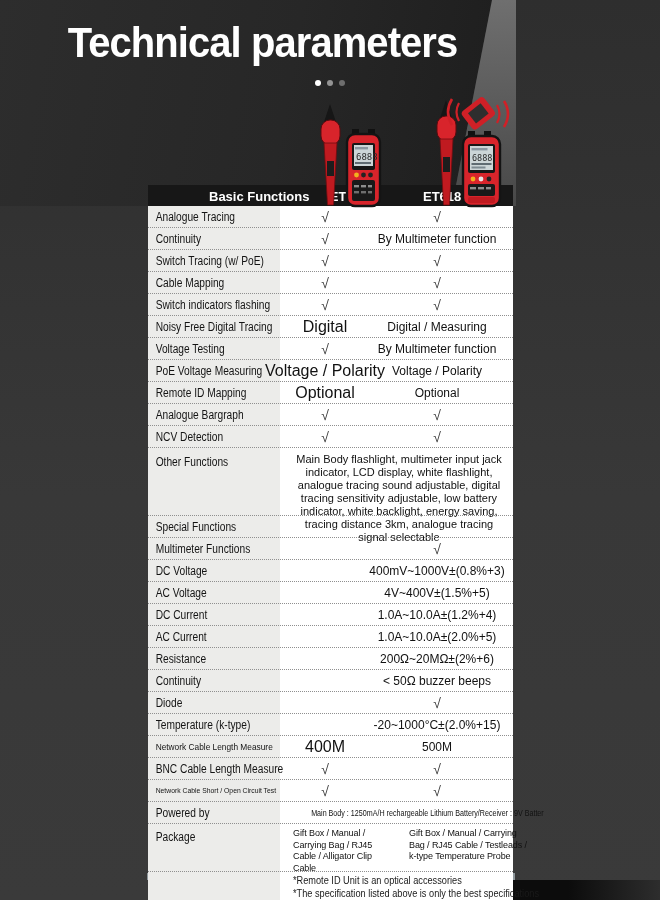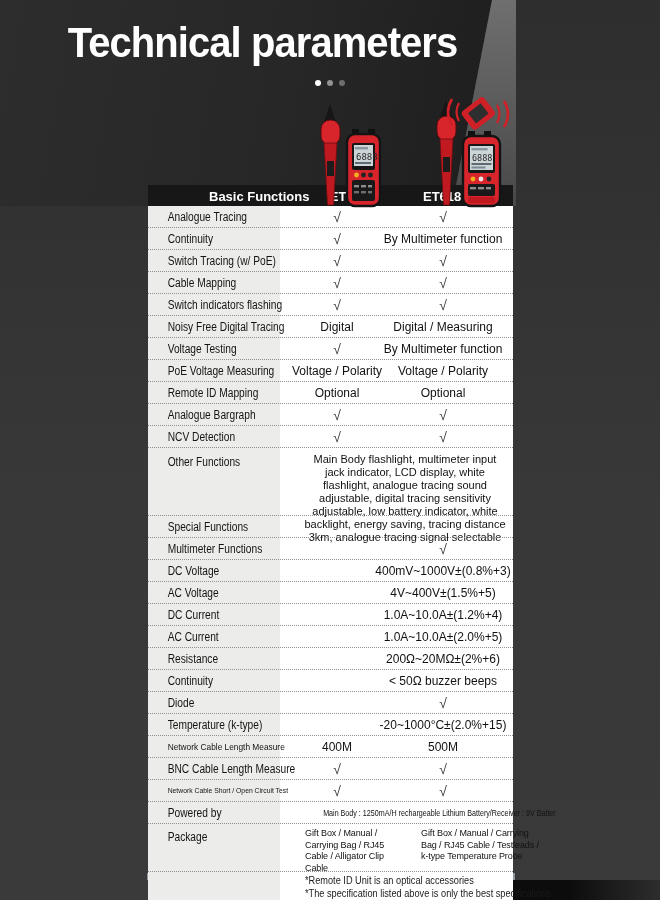--- a/index.html
+++ b/index.html
@@ -22,27 +22,27 @@
   
   .spec-table{position:absolute;left:148px;top:185px;width:365px;z-index:4;background:#fff;}
   .t-header{height:21px;background:#171717;position:relative;}
   .t-header span{position:absolute;top:50%;transform:translateY(-50%);color:#fff;font-weight:bold;
     font-size:13px;white-space:nowrap;padding-left:48px;}
   .h1{left:13px;font-size:13.5px;}
   .h2{left:105px;width:96px;text-align:center;}
   .h3{left:227px;width:96px;text-align:left;}
   .t-body{position:relative;background:#fff;}
   .label-strip{position:absolute;left:0;top:0;bottom:0;width:132px;background:#ececea;}
-  .row{position:relative;display:flex;align-items:center;height:21px;border-bottom:1px dotted #8f8f8f;padding-left:12px;}
+  .row{position:relative;display:flex;align-items:center;height:21px;border-bottom:1px dotted #8f8f8f;}
   .cell-label{width:132px;flex:none;padding-left:9px;font-size:12px;color:#141414;
     transform:scaleX(.85);transform-origin:left center;white-space:nowrap;}
   .cell-label.sm{font-size:9.8px;}
   .cell-label.xs{font-size:8px;}
   .c616{width:72px;flex:none;display:flex;justify-content:center;align-items:center;
-    font-size:12px;color:#111;white-space:nowrap;}
+    font-size:16px;color:#111;white-space:nowrap;}
   .c618{flex:1;display:flex;justify-content:center;align-items:center;
     font-size:12px;color:#111;white-space:nowrap;}
   .chk{font-size:14px;color:#3a3a3a;}
   .row.tall{height:67px;align-items:flex-start;}
   .row.tall .cell-label{padding-top:7px;}
   .cell-span{flex:1;text-align:center;color:#111;}
   .span-wrap{font-size:11px;line-height:1.18;padding:5px 6px 0 2px;}
   .span-one{font-size:8.5px;transform:scaleX(.84);transform-origin:center;white-space:nowrap;}
   .row.pkg{height:47px;align-items:flex-start;}
   .row.pkg .cell-label{padding-top:6px;}

